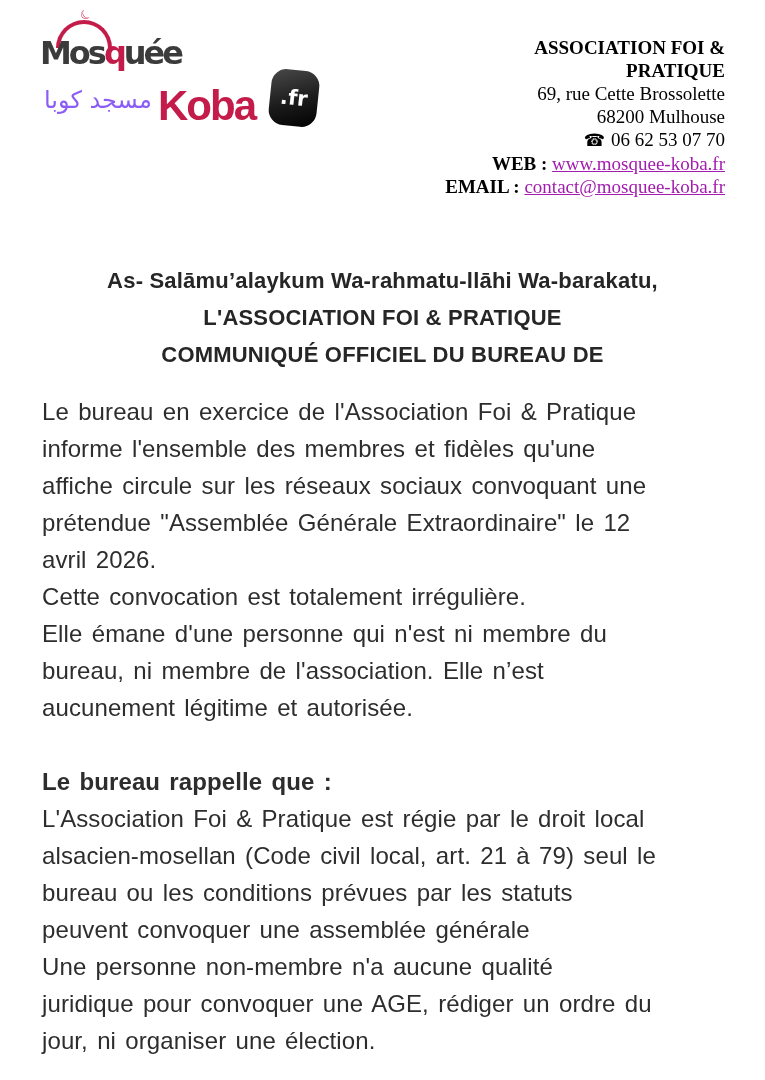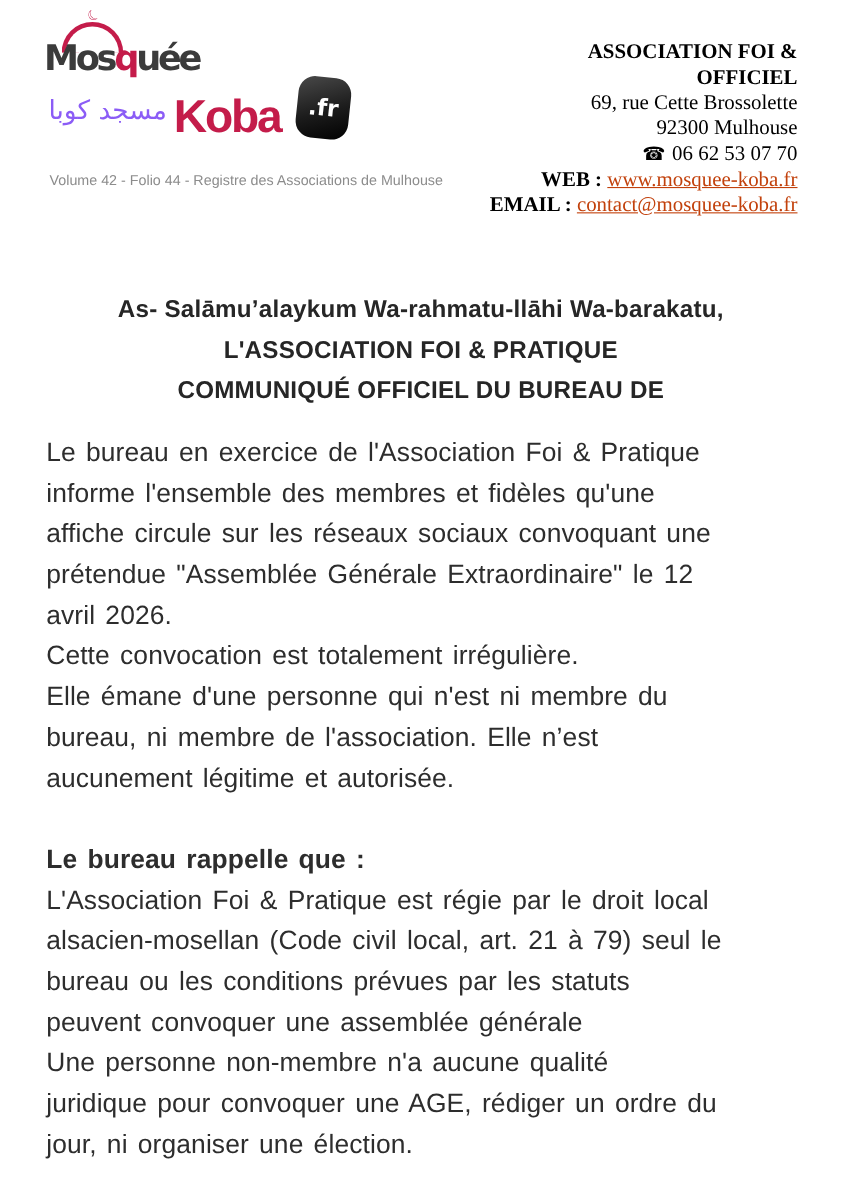--- a/index.html
+++ b/index.html
@@ -68,21 +68,21 @@
 
   .org-block {
     position: absolute; right: 40px; top: 36px;
     text-align: right;
     font-family: "Liberation Serif", serif;
     font-size: 19px; line-height: 23px; color: #000;
     white-space: nowrap;
   }
   .org-name { font-weight: bold; }
   .org-label { font-weight: bold; }
-  .org-link { color: #c2410c; text-decoration: underline; }
+  .org-link { color: #a21caf; text-decoration: underline; }
   .phone-icon { font-family: "DejaVu Sans", sans-serif; font-size: 17px; margin-right: 6px; }
 
   
   .main-heading {
     margin-top: 47px;
     text-align: center;
     font-weight: bold;
     font-size: 22px; line-height: 37px;
     color: #262626;
     letter-spacing: 0.2px;
@@ -110,28 +110,27 @@
     <div class="logo">
       <div class="dome"></div>
       <div class="crescent">☾</div>
       <div class="word-mosquee"><span>Mos</span><span class="q-red">q</span><span>uée</span></div>
       <div class="arabic-text">مسجد كوبا</div>
       <div class="word-koba">Koba</div>
       <div class="fr-badge">.fr</div>
     </div>
 
     <div class="registry">
-      <div>Volume 42 - Folio 44 - Registre des Associations de Mulhouse</div>
     </div>
 
     <div class="org-block">
       <div class="org-name">ASSOCIATION FOI &amp;</div>
-      <div class="org-name">OFFICIEL</div>
+      <div class="org-name">PRATIQUE</div>
       <div>69, rue Cette Brossolette</div>
-      <div>92300 Mulhouse</div>
+      <div>68200 Mulhouse</div>
       <div><span class="phone-icon">☎</span><span>06 62 53 07 70</span></div>
       <div><span class="org-label">WEB :</span> <span class="org-link">www.mosquee-koba.fr</span></div>
       <div><span class="org-label">EMAIL :</span> <span class="org-link">contact@mosquee-koba.fr</span></div>
     </div>
 
   </div>
 
   <div class="main-heading">
     <div>As- Salāmu’alaykum Wa-rahmatu-llāhi Wa-barakatu,</div>
     <div>L'ASSOCIATION FOI &amp; PRATIQUE</div>

